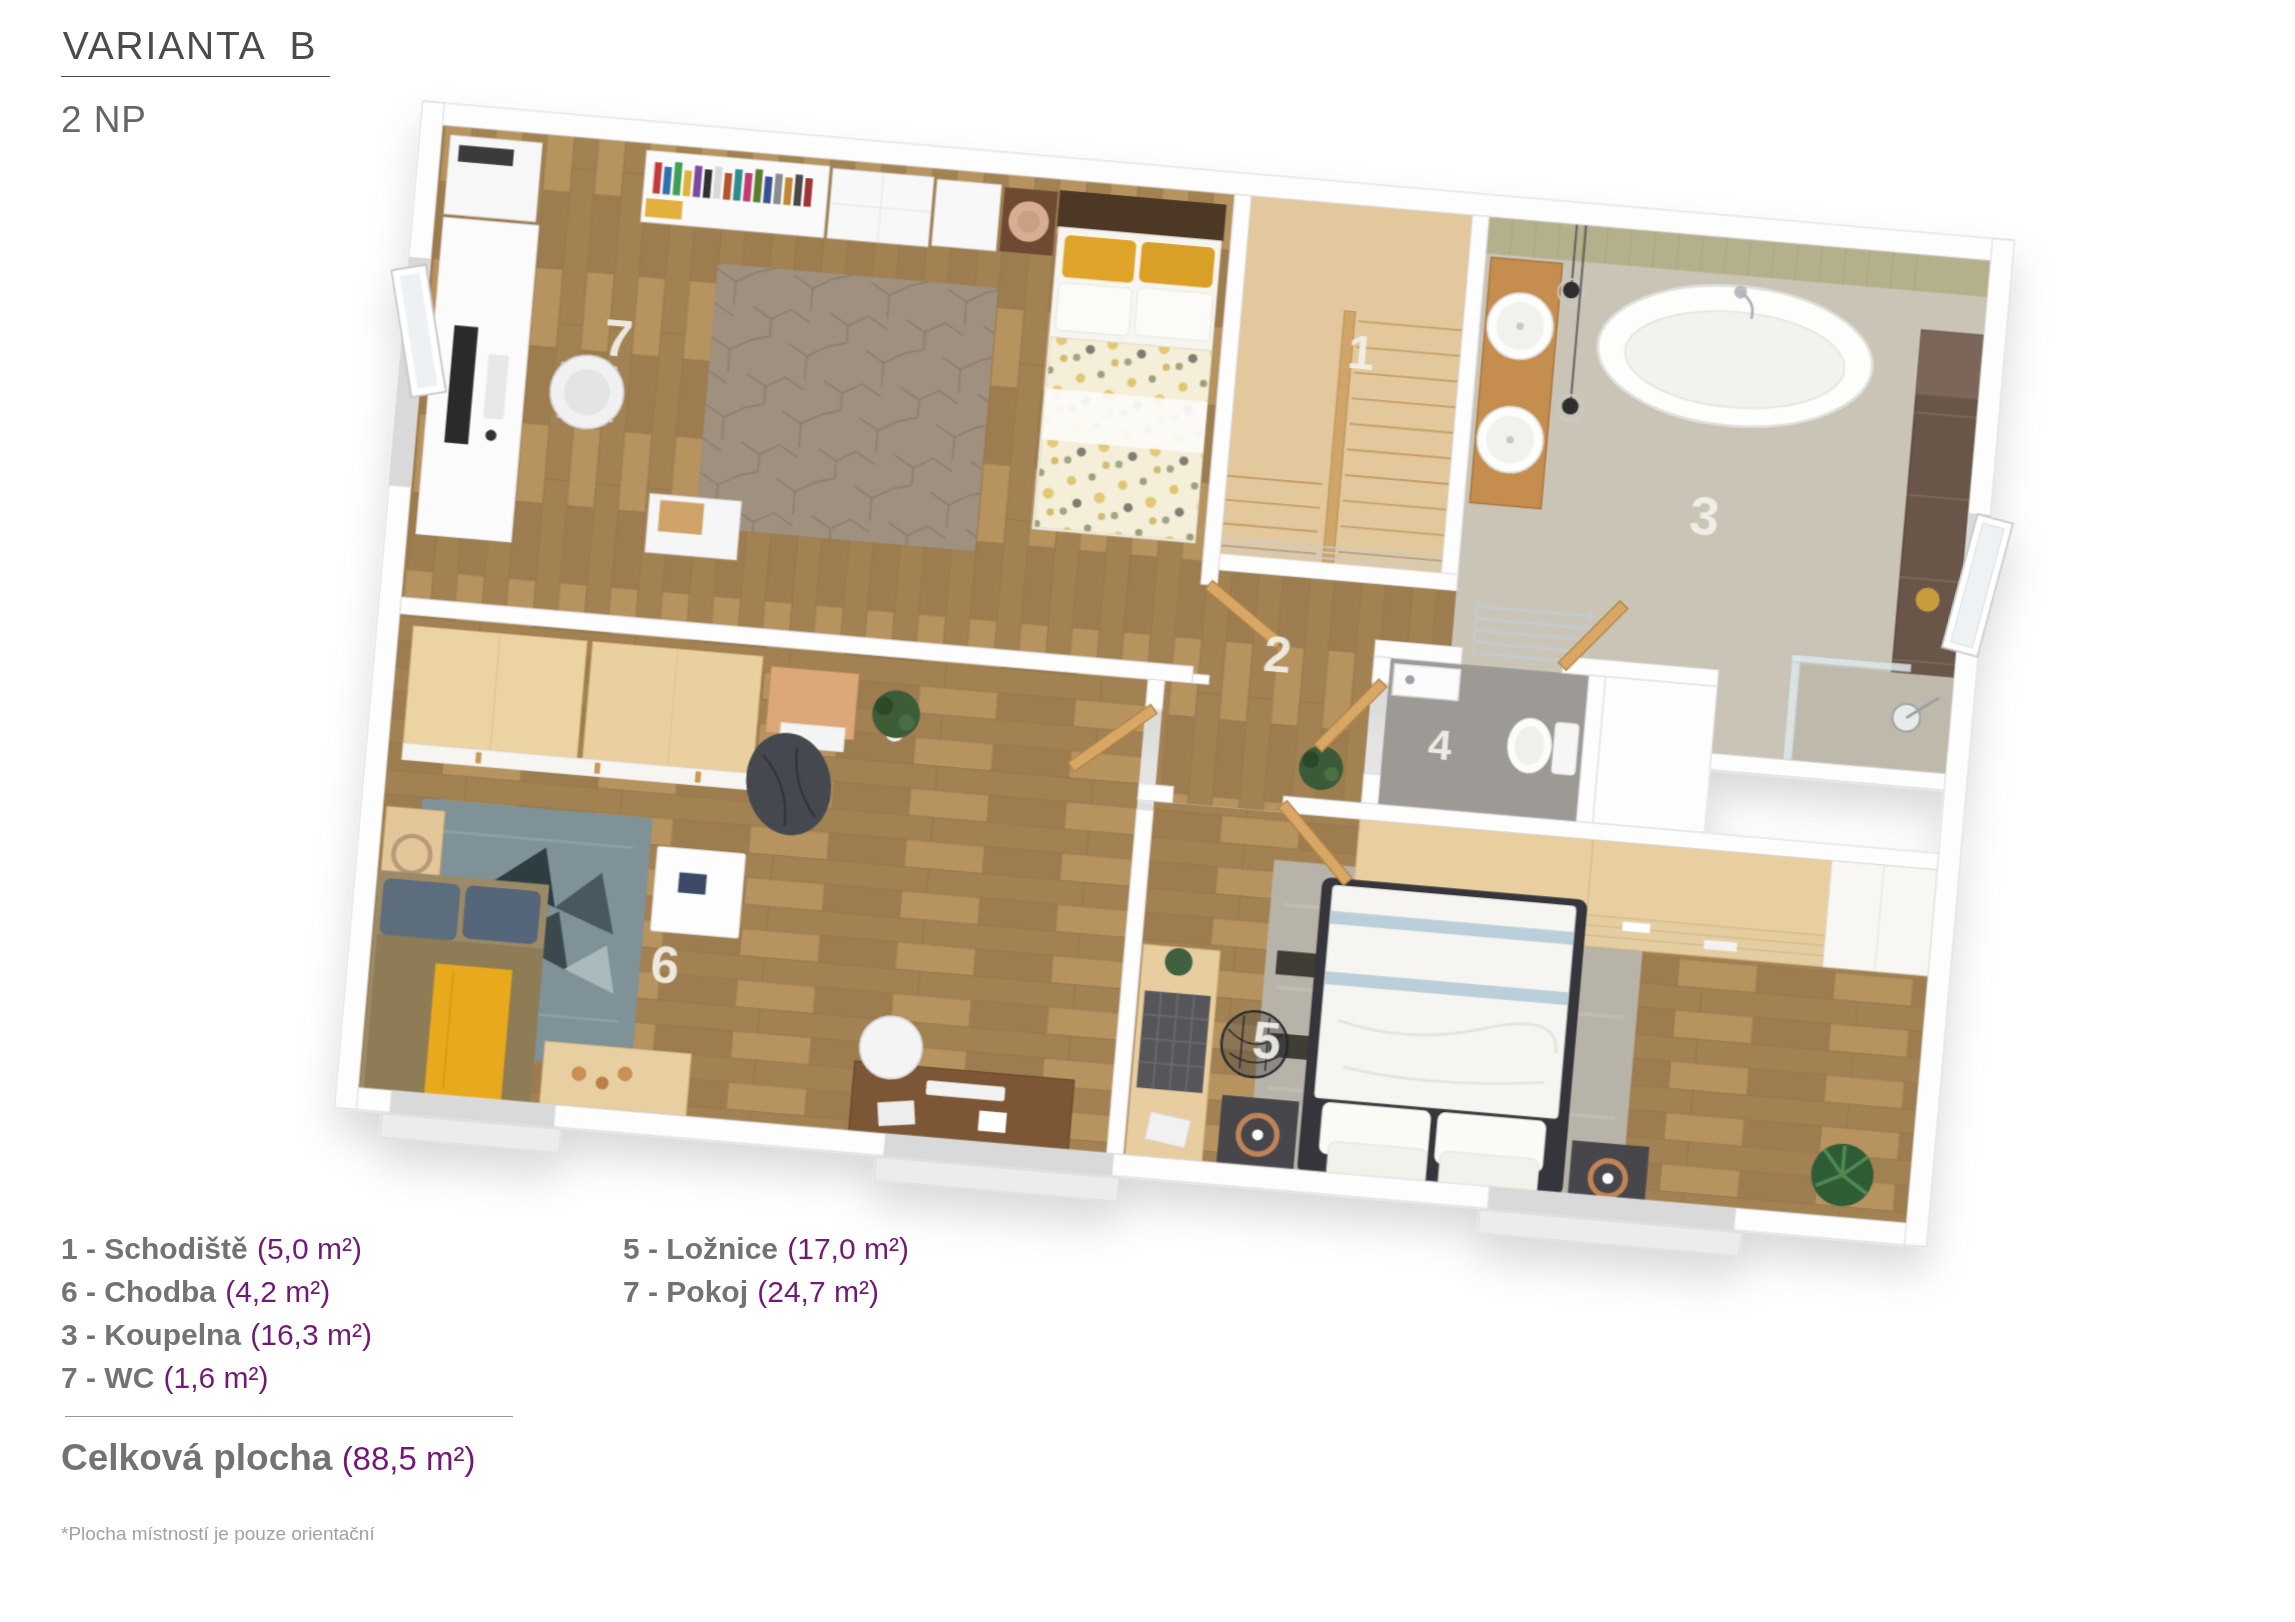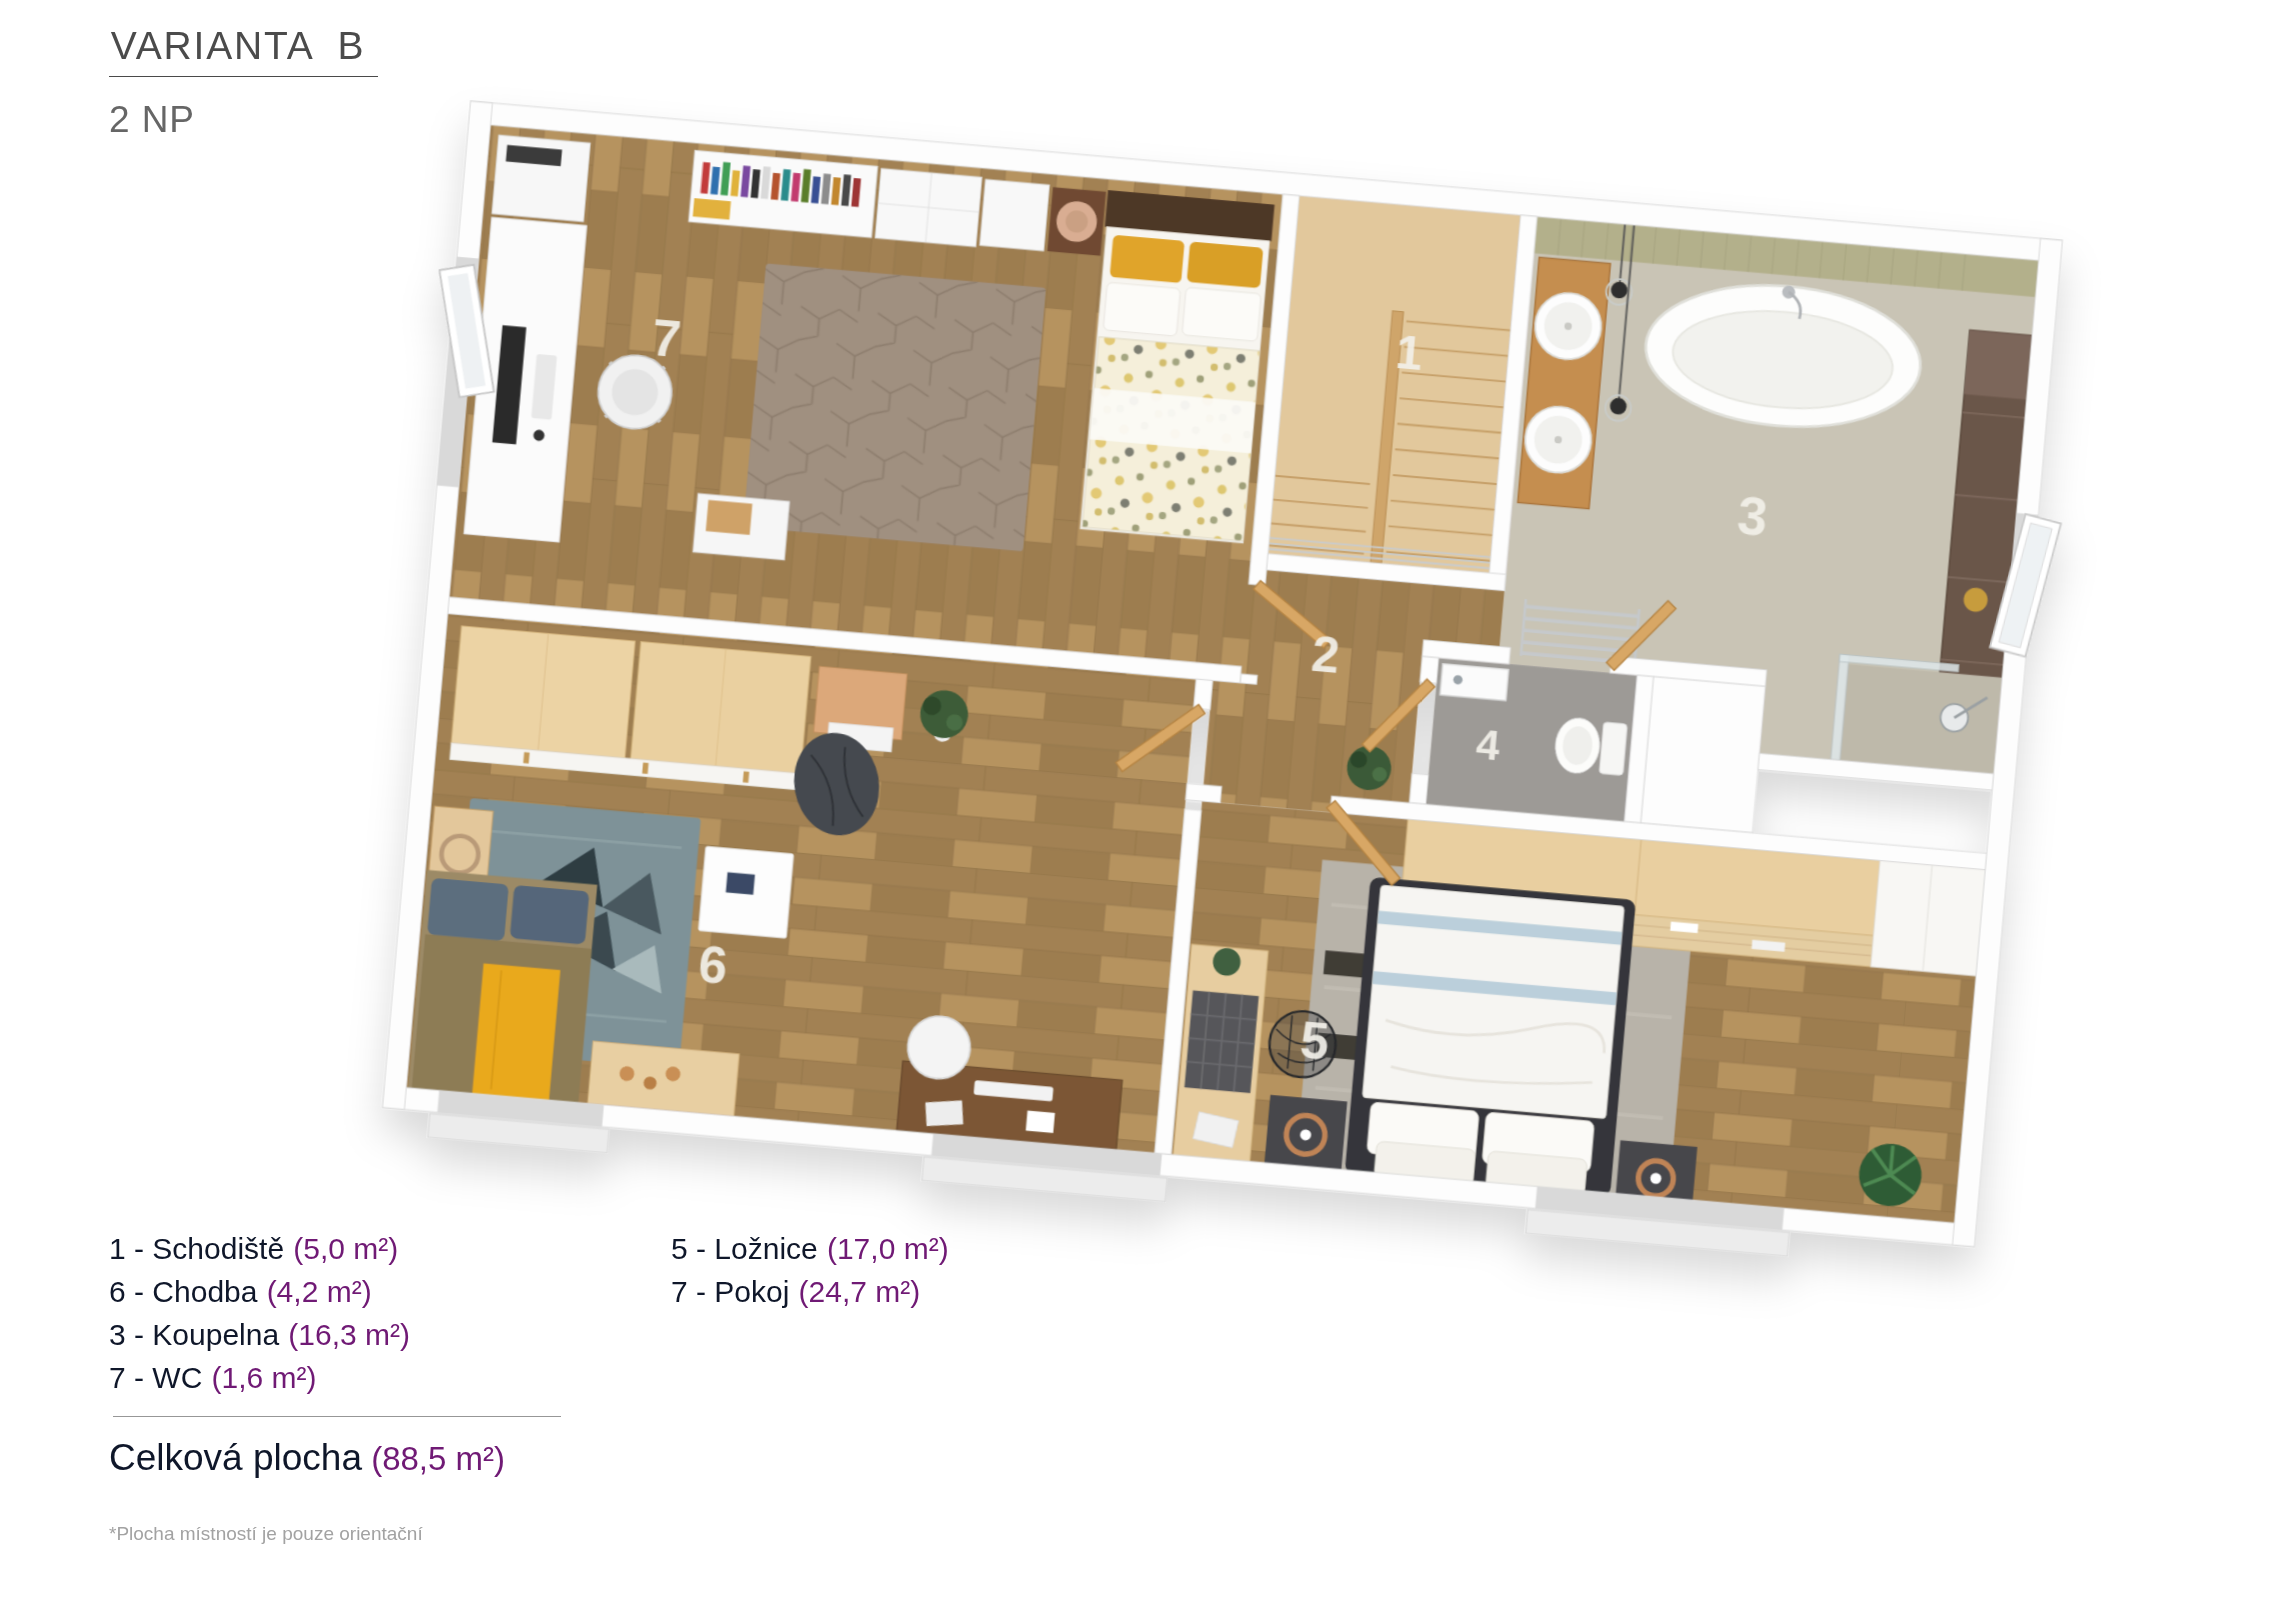--- a/index.html
+++ b/index.html
@@ -1,29 +1,29 @@
 <!DOCTYPE html>
 <html style="font-size:14.7px"><head>
 <meta charset="utf-8">
 <style>
   html,body{margin:0;padding:0;width:2296px;height:1623px;background:#ffffff;overflow:hidden;
             font-family:"Liberation Sans", sans-serif;}
-  .stage{position:relative;width:2064px;height:1623px;margin-left:48px;}
+  .stage{position:relative;width:2064px;height:1623px;}
   svg{position:absolute;left:0;top:0;}
   .header{position:absolute;left:61px;top:24px;z-index:5;}
   .title{display:inline-block;font-size:39px;letter-spacing:1.8px;color:#4b4b4b;
          border-bottom:1.8px solid #4a4a4a;padding:0 13px 8.3px 1.8px;white-space:pre;font-weight:400;}
   .subtitle{margin-top:22px;font-size:37px;color:#666;letter-spacing:0.9px;}
   .legend{position:absolute;left:61px;top:1227px;z-index:5;width:1056px;}
   .legend-title{font-size:41px;letter-spacing:0.9px;color:#4e4e4e;margin-bottom:24px;font-weight:400;}
   .legend-cols{display:flex;}
   .legend-col1{width:562px;}
   .legend-col2{flex:1;}
   .lg-row{font-size:30px;line-height:43px;white-space:nowrap;}
-  .lg-label{font-weight:normal;color:#0f172a;}
+  .lg-label{font-weight:bold;color:#737373;}
   .lg-area{color:#701a75;margin-left:9.2px;text-align:center;}
   .lg-divider{width:448px;border-top:1.8px solid #979797;margin:16.5px 0 0 3.7px;height:0;}
   .lg-total{margin-top:20px;font-size:33px;}
   .lg-total .lg-label{font-size:37px;}
   .lg-footnote{margin-top:44px;font-size:19px;color:#a2a2a2;}
   .wall{fill:#fdfdfd;stroke:#d8d8d8;stroke-width:1;}
   .num{font-weight:bold;fill:#f3f1ea;opacity:0.92;}
 </style>
 </head>
 <body>

